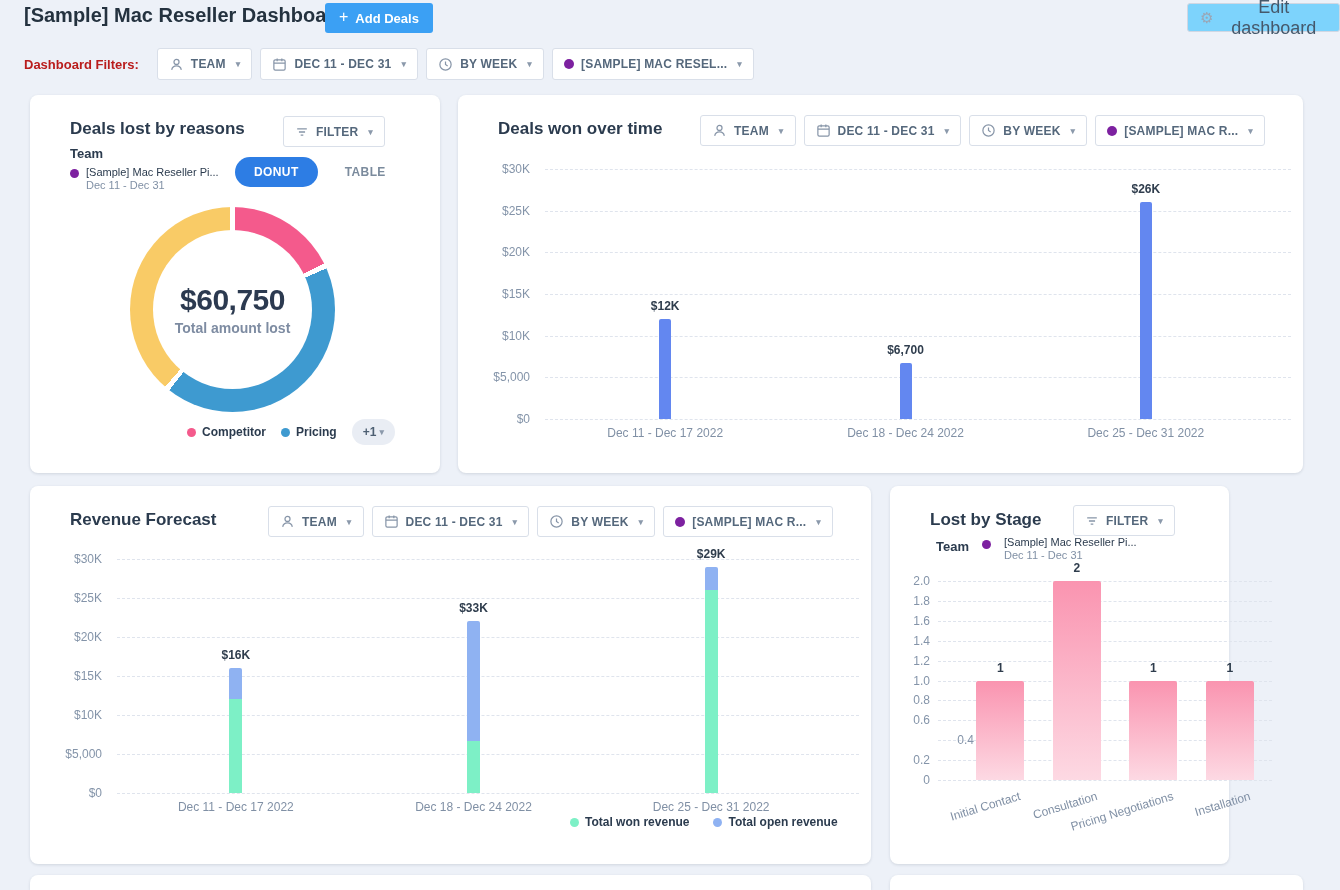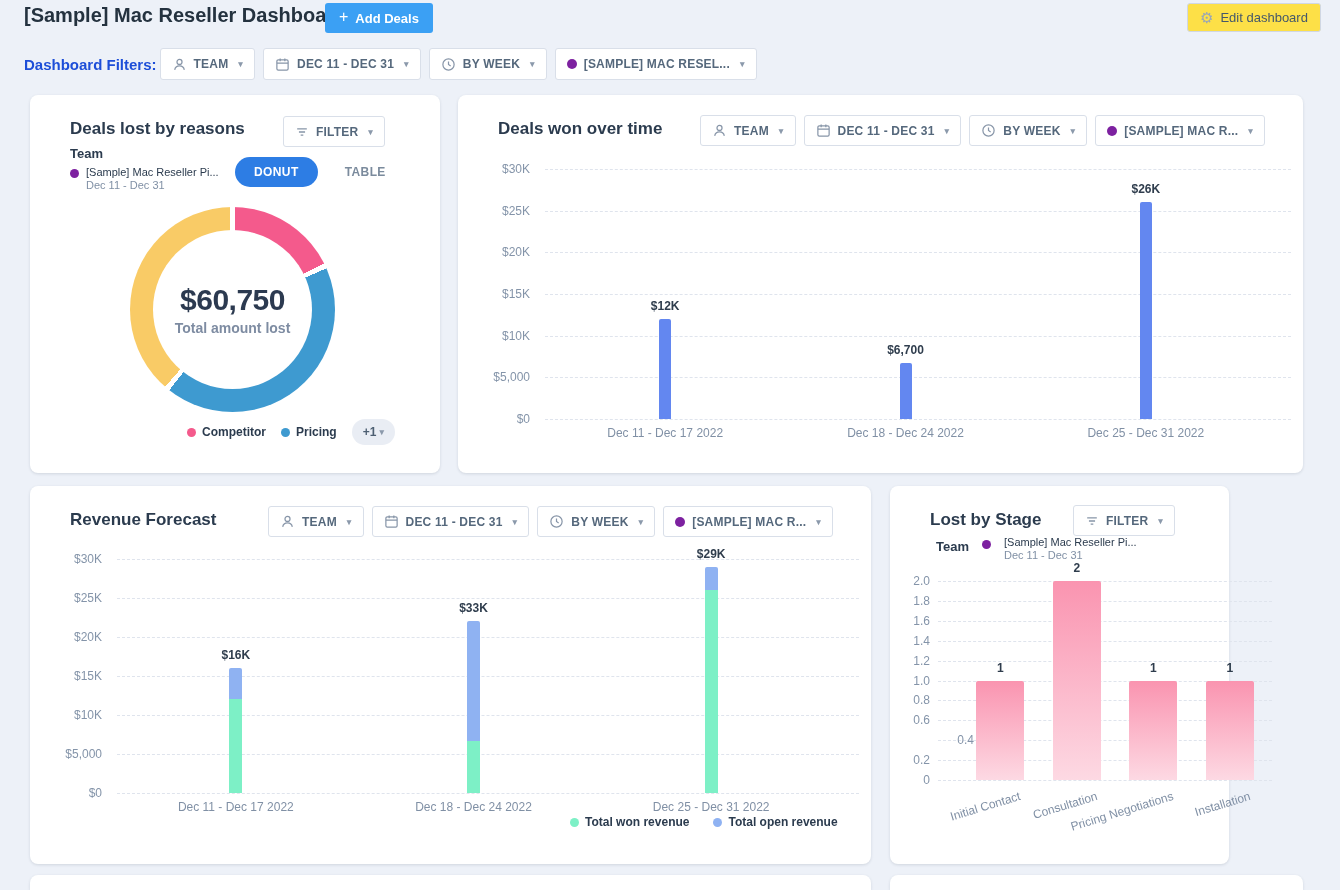--- a/index.html
+++ b/index.html
@@ -7,27 +7,27 @@
   .app{position:absolute;inset:0;width:1340px;height:890px;background:#edf1f8;
        font-family:"Liberation Sans",sans-serif;color:#2b3b4e;}
 
   
   .page-title{position:absolute;left:24px;top:4px;font-size:20px;font-weight:700;color:#24323f;}
   .btn-add{position:absolute;left:325px;top:3px;height:30px;display:inline-flex;align-items:center;
            padding:0 14px;background:#3ba0f4;border:none;border-radius:3px;color:#fff;
            font-size:13px;font-weight:700;cursor:pointer;font-family:inherit;}
   .plus::before{content:"+";font-weight:400;font-size:16px;margin-right:7px;position:relative;top:-1px;}
   .btn-edit{position:absolute;left:1187px;top:3px;height:29px;display:inline-flex;align-items:center;gap:7px;
-            padding:0 12px;background:#fde047;border:1px solid #d0d7e3;border-radius:3px;color:#45586b;
-            font-size:13px;cursor:pointer;font-family:inherit;}
+            padding:0 12px;background:#7dd3fc;border:1px solid #d0d7e3;border-radius:3px;color:#45586b;
+            font-size:18px;cursor:pointer;font-family:inherit;}
   .gear::before{content:"⚙";color:#9aa6b6;font-size:15px;line-height:1;}
 
   
   .filter-bar{position:absolute;left:24px;top:48px;height:32px;display:flex;align-items:center;}
-  .fb-label{font-size:15px;font-weight:700;color:#1d4ed8;margin-right:3px;}
+  .fb-label{font-size:13px;font-weight:700;color:#b91c1c;margin-right:18px;}
   .fbtn{display:inline-flex;align-items:center;gap:7px;height:32px;padding:0 11px;margin-right:8px;
         background:#fff;border:1px solid #d9dfe9;border-radius:3px;font-size:12px;font-weight:700;
         color:#55687c;letter-spacing:.2px;cursor:pointer;font-family:inherit;white-space:nowrap;}
   .caret::after{content:"▾";font-size:9px;color:#8b99ab;margin-left:3px;position:relative;top:-1px;}
   .pdot{width:10px;height:10px;border-radius:50%;flex:0 0 auto;}
 
   
   .card{position:absolute;background:#fff;border-radius:8px;box-shadow:0 1px 3px rgba(35,50,70,.14);}
   .card1{left:30px;top:95px;width:410px;height:378px;}
   .card2{left:458px;top:95px;width:845px;height:378px;}

